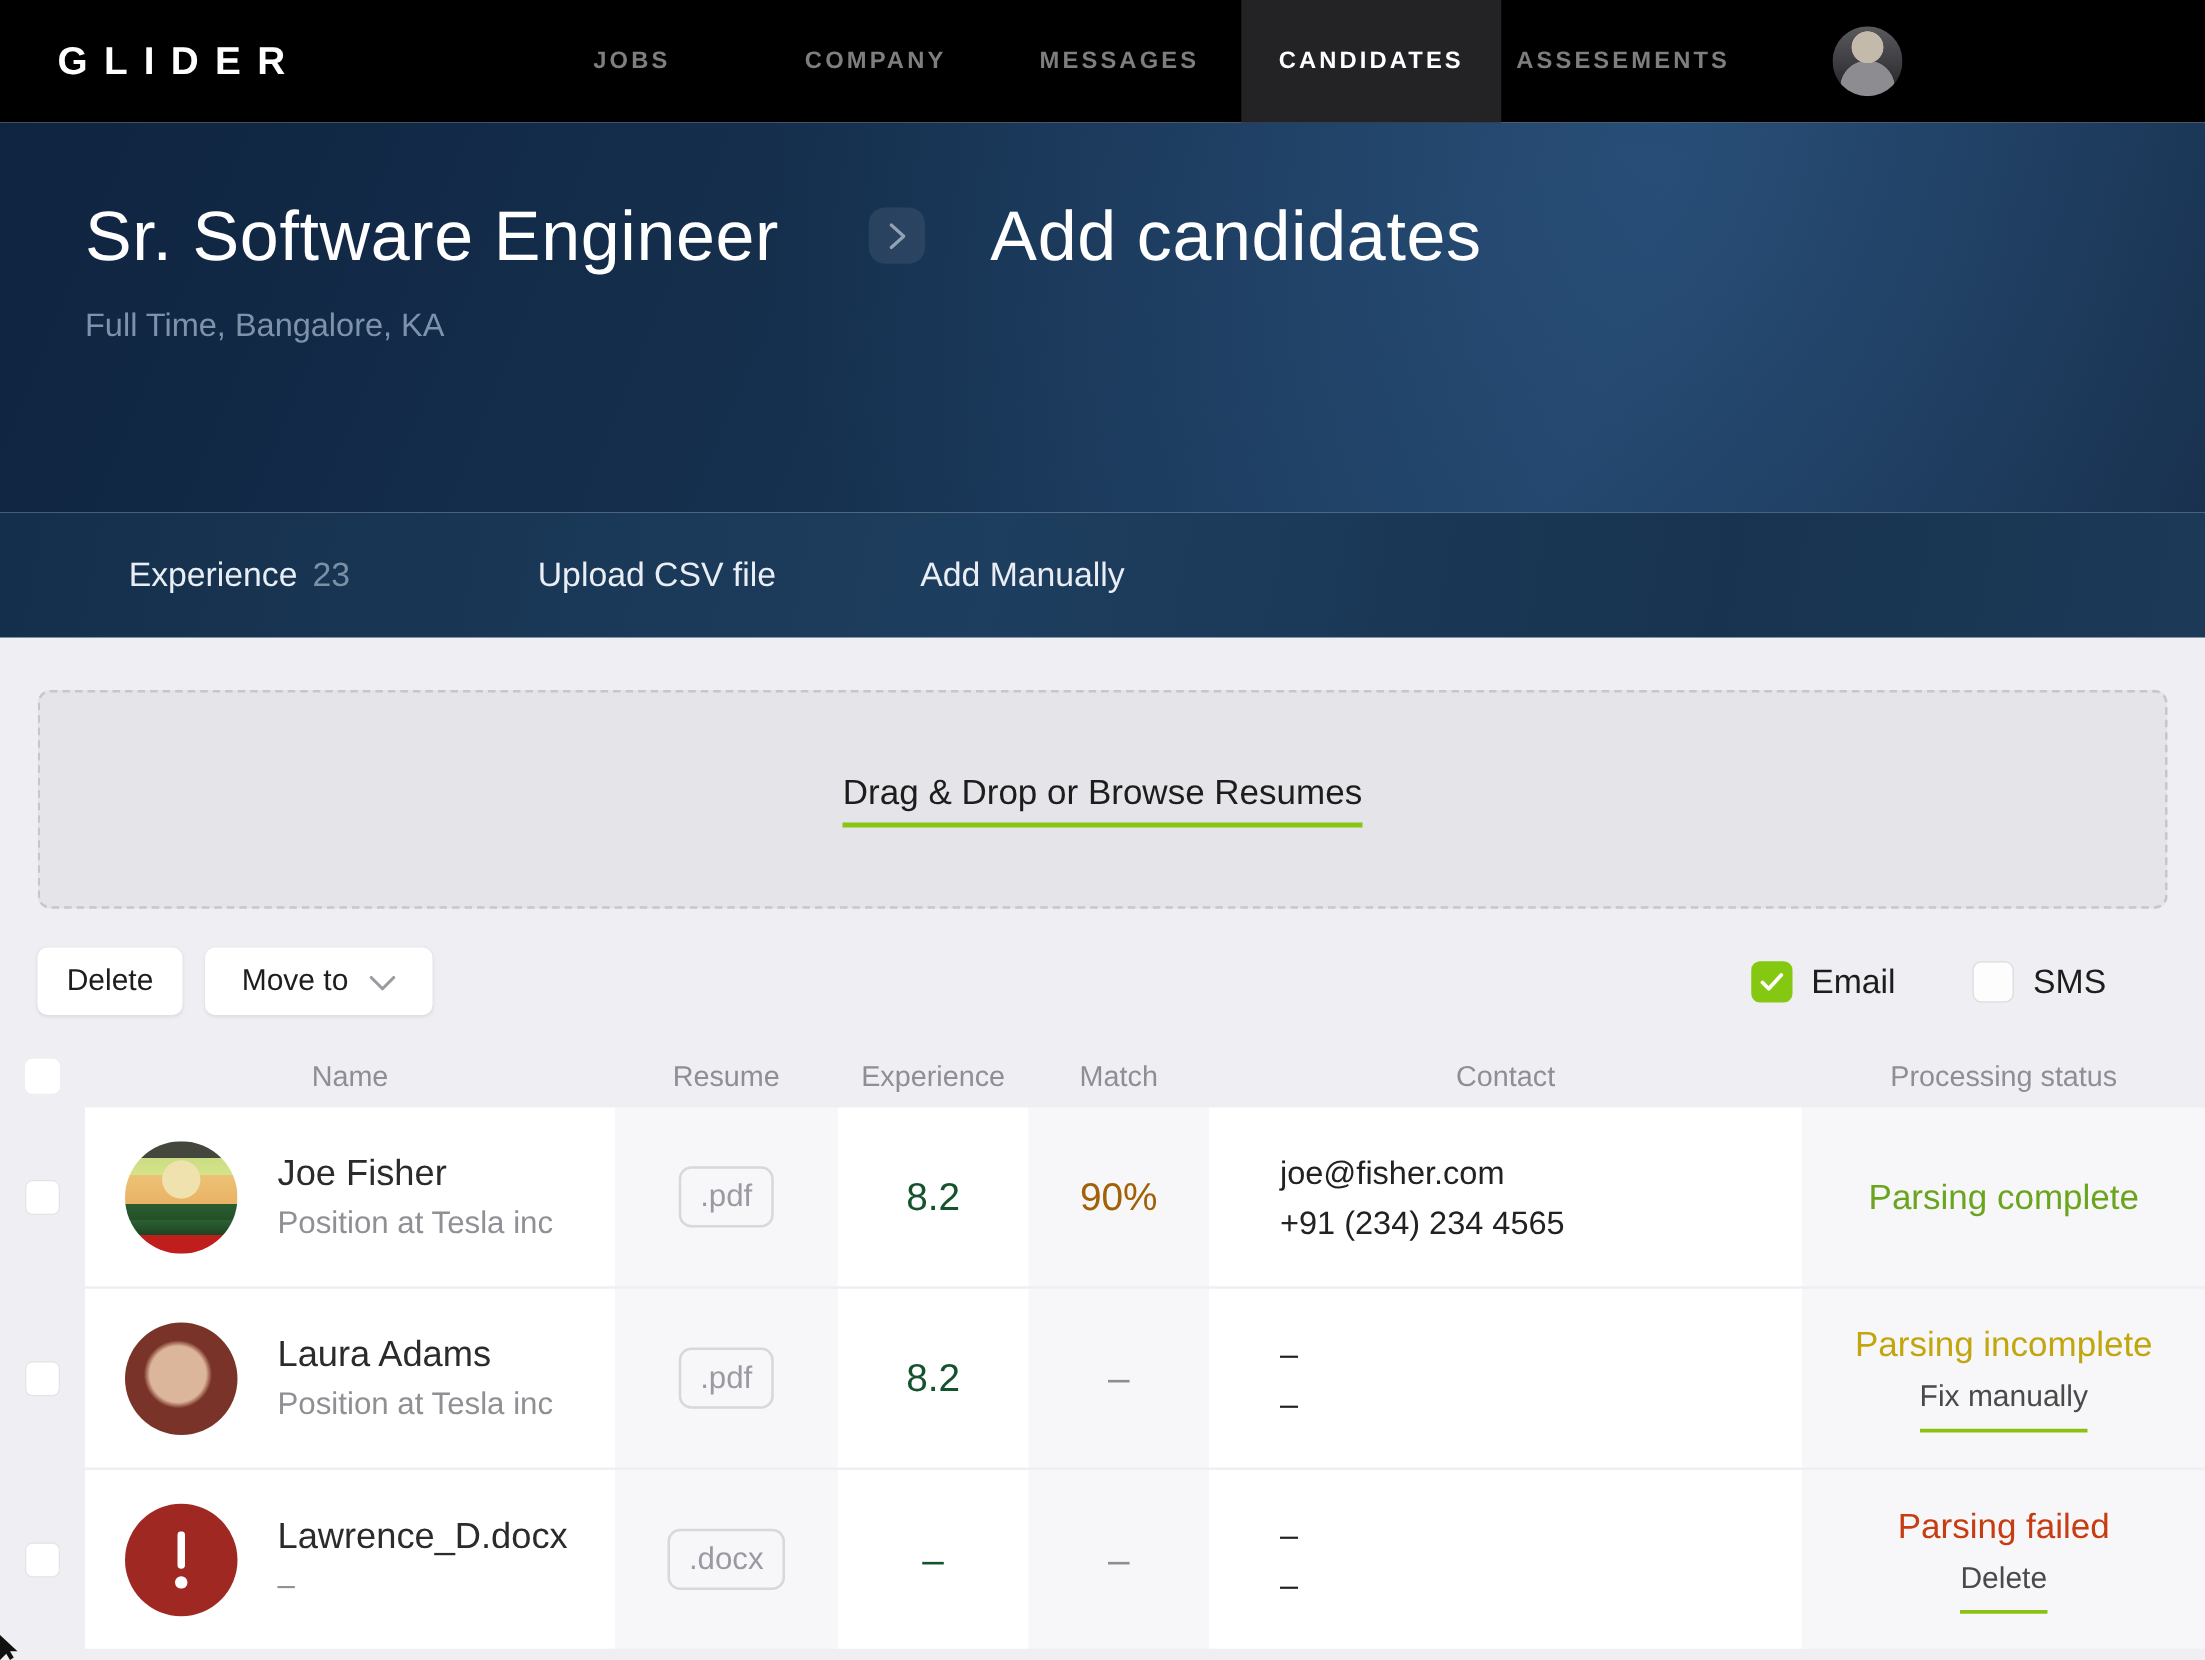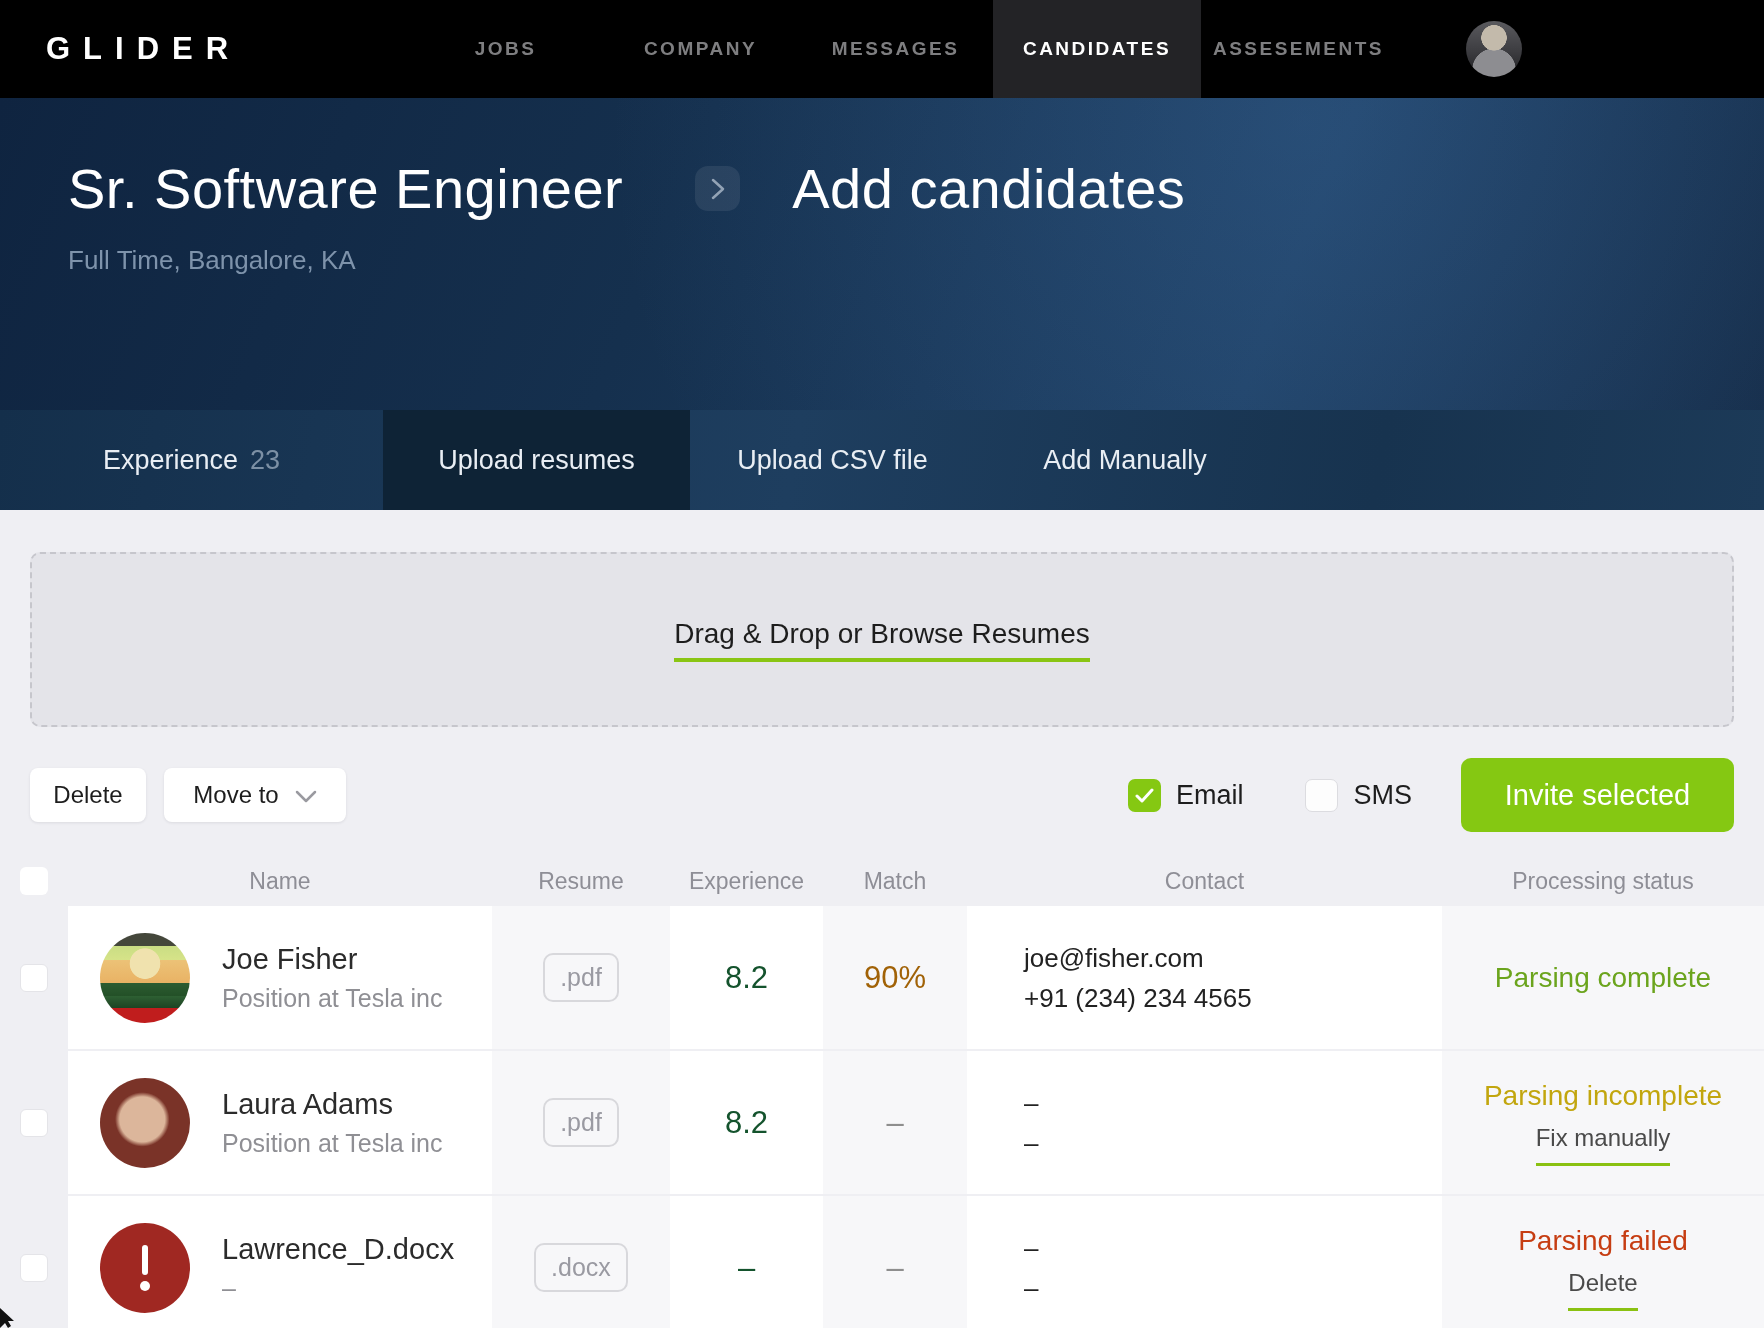--- a/index.html
+++ b/index.html
@@ -132,23 +132,20 @@
       <h1 class="hero-title">Add candidates</h1>
     </div>
     <div class="hero-sub">Full Time, Bangalore, KA</div>
   </header>
 
   <div class="tabs">
     <div class="tab tab1">
       <span>Experience</span>
       <span class="tab-count">23</span>
     </div>
-    <div class="tab tab2 active">
-      <span>Upload resumes</span>
-    </div>
     <div class="tab tab3">
       <span>Upload CSV file</span>
     </div>
     <div class="tab tab4">
       <span>Add Manually</span>
     </div>
   </div>
 
   <div class="pad">
     <div class="dropzone">
@@ -165,21 +162,20 @@
       </button>
       <div class="actions-right">
         <span class="chk checked">
           <svg width="19" height="15" viewBox="0 0 19 15" fill="none" stroke="#fff" stroke-width="3" stroke-linecap="round" stroke-linejoin="round">
               <polyline points="2,8 7,13 17,2"></polyline>
             </svg>
         </span>
         <span class="chk-label gap-email">Email</span>
         <span class="chk unchecked"></span>
         <span class="chk-label gap-sms">SMS</span>
-        <button class="btn-invite">Invite selected</button>
       </div>
     </div>
   </div>
 
   <div class="grid thead">
     <div class="row-check">
         <span class="cb"></span>
       </div>
     <div class="th">Name</div>
     <div class="th">Resume</div>

